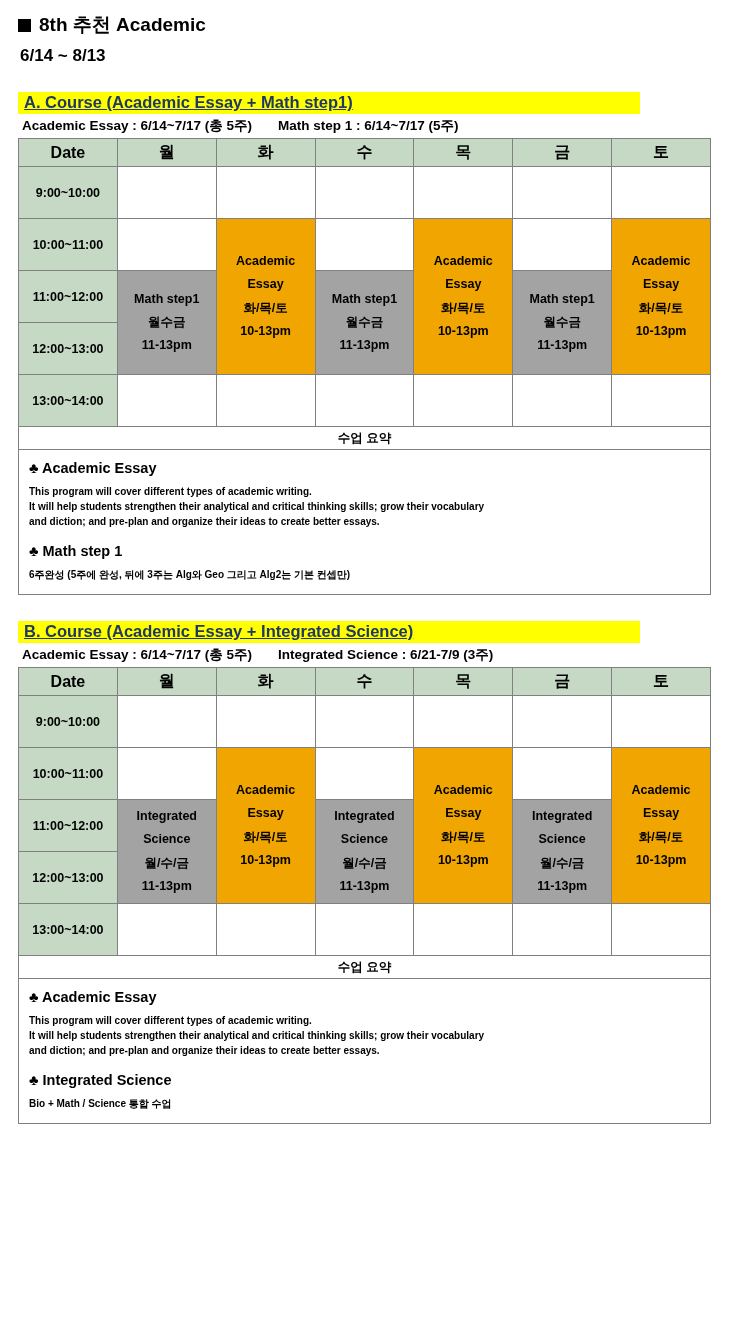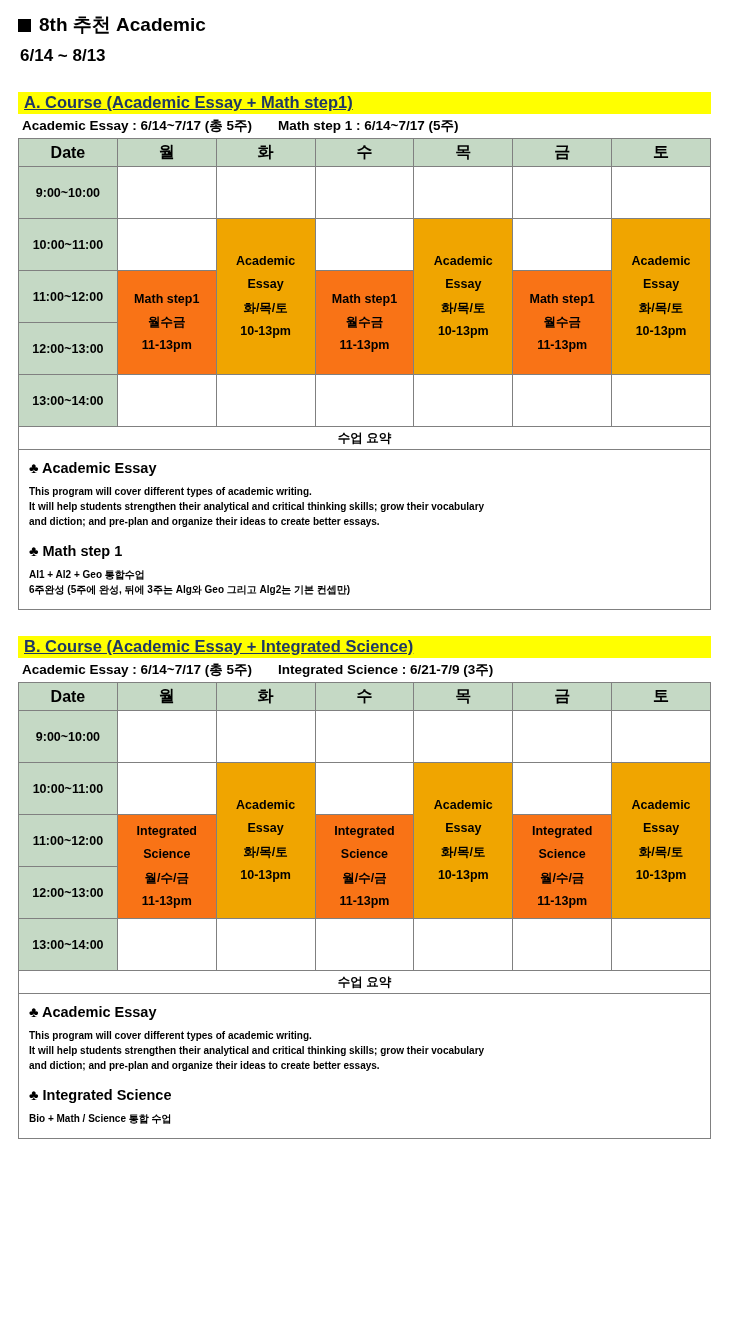--- a/index.html
+++ b/index.html
@@ -41,21 +41,21 @@
     font-weight: bold;
     margin: 8px 0 0 2px;
   }
   
   .section {
     margin-top: 26px;
   }
   .section-title-wrap {
     background: #ffff00;
     display: block;
-    width: 693px;
+    width: 622px;
     padding: 1px 0 2px 6px;
     box-sizing: border-box;
   }
   .section-title {
     font-size: 16.5px;
     font-weight: bold;
     text-decoration: underline;
     color: #1f3864;
   }
   .section-subline {
@@ -83,21 +83,21 @@
     background: #c5d9c5;
     height: 27px;
     font-size: 16px;
   }
   td.timecol {
     background: #c5d9c5;
     width: 90px;
     font-size: 12.5px;
   }
   .hrow { height: 52px; }
-  td.gray { background: #f97316; }
+  td.gray { background: #a3a3a3; }
   td.orange { background: #f0a500; }
   td.white { background: #ffffff; }
   .dotted-top {
     border-top: 1px dotted #000 !important;
   }
   .cell-lines {
     line-height: 1.85;
     padding: 2px 0;
   }
   .cell-lines span { display: block; }
@@ -245,21 +245,20 @@
       </tbody>
     </table>
 
     <div class="notes">
       <div class="note-head">♣ Academic Essay</div>
       <div class="note-line">This program will cover different types of academic writing.</div>
       <div class="note-line">It will help students strengthen their analytical and critical thinking skills; grow their vocabulary</div>
       <div class="note-line">and diction; and pre-plan and organize their ideas to create better essays.</div>
       <div class="note-gap"></div>
       <div class="note-head">♣ Math step 1</div>
-      <div class="note-line">Al1 + Al2 + Geo 통합수업</div>
       <div class="note-line">6주완성 (5주에 완성, 뒤에 3주는 Alg와 Geo 그리고 Alg2는 기본 컨셉만)</div>
     </div>
   </div>
 
   <div class="section">
     <div class="section-title-wrap">
       <span class="section-title">B. Course (Academic Essay + Integrated Science)</span>
     </div>
     <div class="section-subline">
       <span>Academic Essay : 6/14~7/17 (총 5주)</span>

